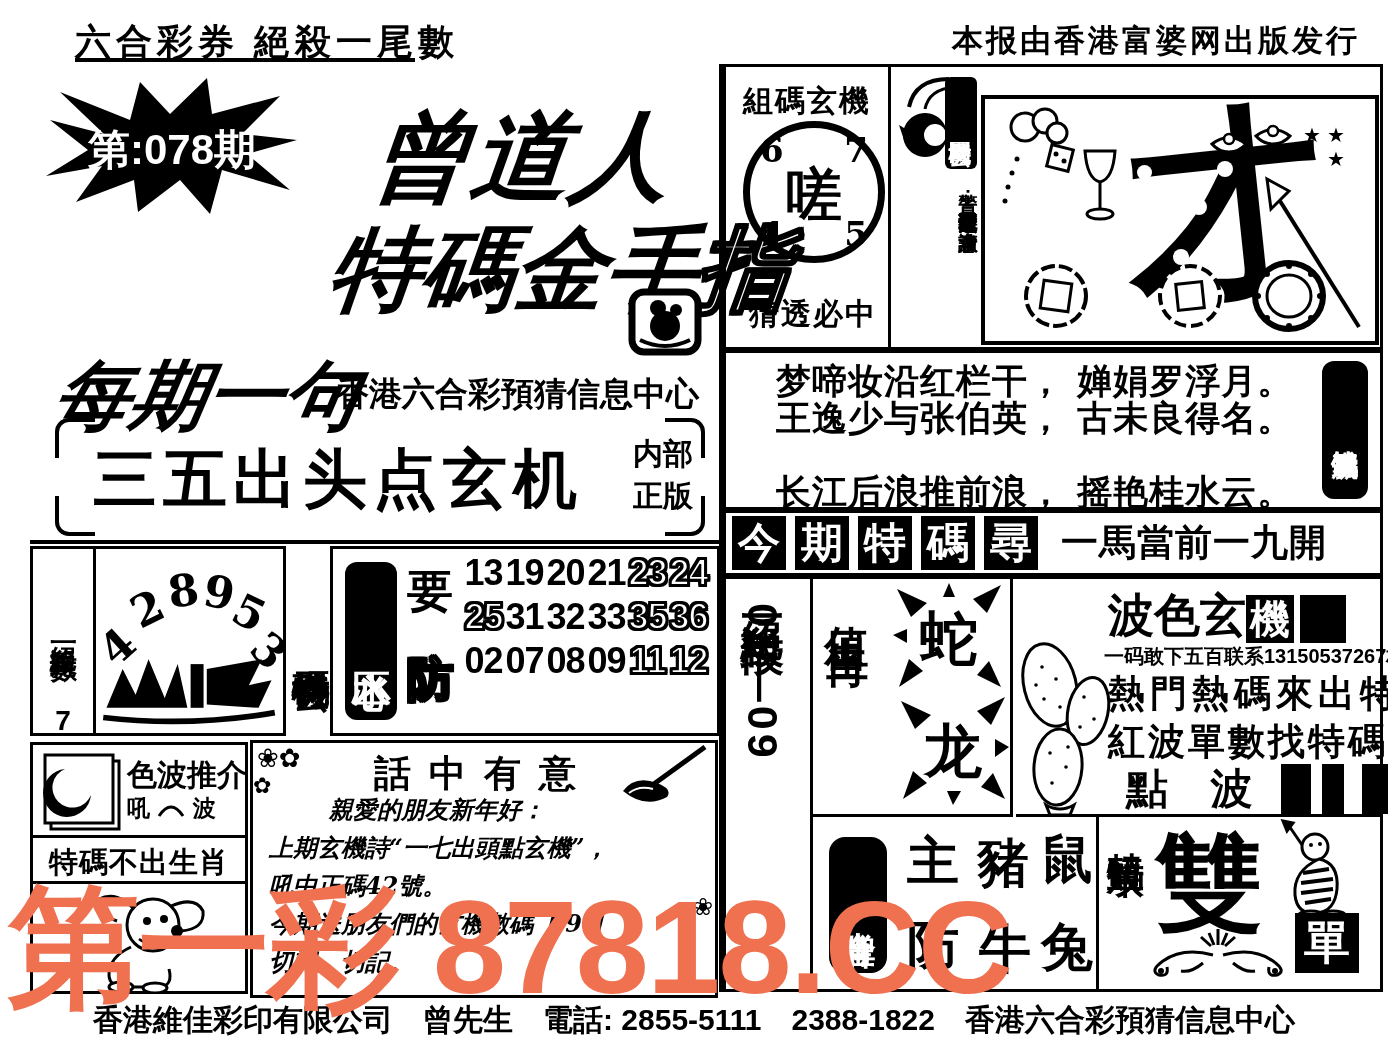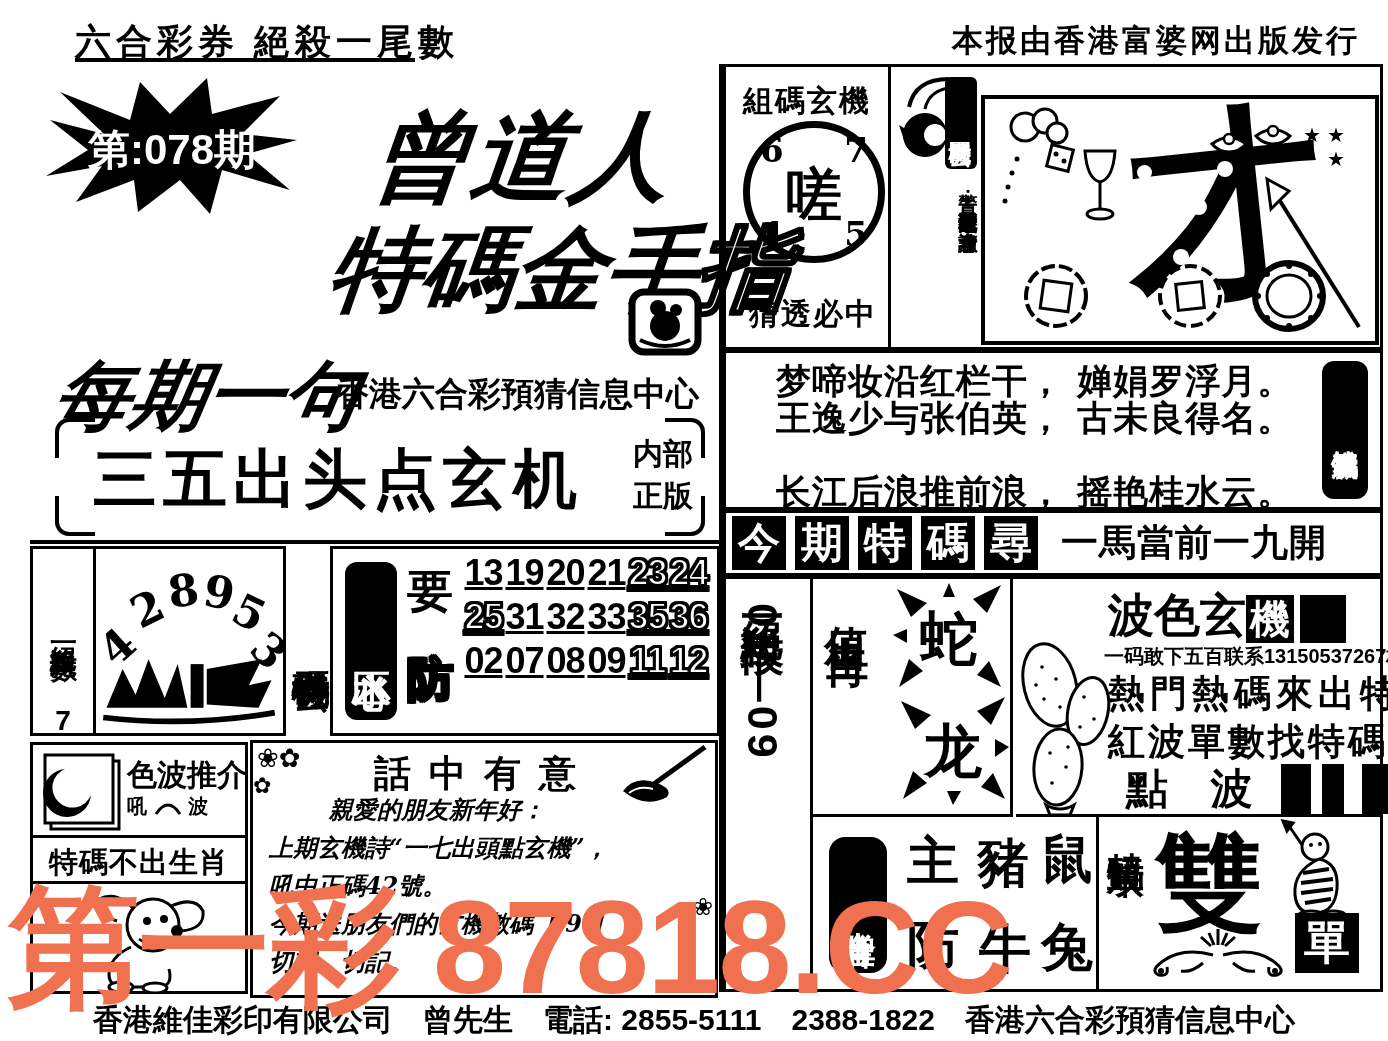--- a/index.html
+++ b/index.html
@@ -10,21 +10,21 @@
   .b4{border:4px solid #000;box-sizing:border-box;}
   .vert{writing-mode:vertical-rl;text-orientation:upright;}
   .vmix{writing-mode:vertical-rl;text-orientation:mixed;}
   .otl{color:#fff;-webkit-text-stroke:2px #000;
        text-shadow:-2px -2px 0 #000,2px -2px 0 #000,-2px 2px 0 #000,2px 2px 0 #000,0 2px 0 #000,0 -2px 0 #000,2px 0 0 #000,-2px 0 0 #000;}
   .serif{font-family:"DejaVu Serif","Liberation Serif",serif;}
   .hdr{font-weight:900;white-space:nowrap;}
   .blackbox{background:#000;color:#fff;border-radius:12px;display:flex;align-items:center;justify-content:center;}
   .bannerblk{width:54px;height:54px;background:#000;color:#fff;font-size:42px;font-weight:900;
              display:flex;align-items:center;justify-content:center;margin-right:9px;flex:0 0 auto;}
-  .gridrow{display:flex;text-decoration:underline;}
+  .gridrow{display:flex;}
   .gcell{width:41px;text-align:center;font-weight:900;font-size:36px;line-height:44px;letter-spacing:-1px;}
   .poemline{font-size:35px;font-weight:700;line-height:39px;letter-spacing:1px;white-space:nowrap;}
   .ltr{font-size:24px;line-height:37px;font-style:italic;font-weight:700;white-space:nowrap;}
   .watermark{color:#ef7150;font-weight:900;font-size:132px;letter-spacing:-2px;white-space:nowrap;z-index:40;line-height:1;}
   .redact{display:inline-block;background:#000;vertical-align:middle;}
 </style>
 </head>
 <body>
 
 <div id="page">
@@ -125,21 +125,21 @@
 
   <div class="abs b3" style="left:30px;top:742px;width:218px;height:252px;">
     <div class="abs" style="left:8px;top:6px;width:74px;height:76px;">
       <svg width="84" height="84" viewBox="0 0 84 84">
         <rect x="10" y="10" width="68" height="68" fill="none" stroke="#000" stroke-width="3"></rect>
         <rect x="4" y="4" width="68" height="68" fill="#fff" stroke="#000" stroke-width="3"></rect>
         <path d="M24,18 a20,20 0 1 0 26,26 a24,24 0 1 1 -26,-26 z" fill="#000"></path>
       </svg>
     </div>
     <div class="abs hdr" style="left:94px;top:10px;font-size:30px;">色波推介</div>
-    <div class="abs hdr" style="left:94px;top:48px;font-size:20px;">
+    <div class="abs hdr" style="left:94px;top:48px;font-size:23px;">
       <span>吼</span>
       <svg width="30" height="16" viewBox="0 0 30 16" style="vertical-align:middle;">
           <path d="M3,14 Q15,-4 27,14" stroke="#000" stroke-width="3" fill="none"></path>
         </svg>
       <span>波</span>
     </div>
     <div class="abs" style="left:0;top:90px;width:212px;height:3px;background:#000;"></div>
     <div class="abs hdr" style="left:0;top:98px;width:212px;text-align:center;font-size:29px;letter-spacing:1px;">特碼不出生肖</div>
     <div class="abs" style="left:0;top:136px;width:212px;height:3px;background:#000;"></div>
     <svg class="abs" style="left:36px;top:142px;" width="150" height="105" viewBox="0 0 150 105">

